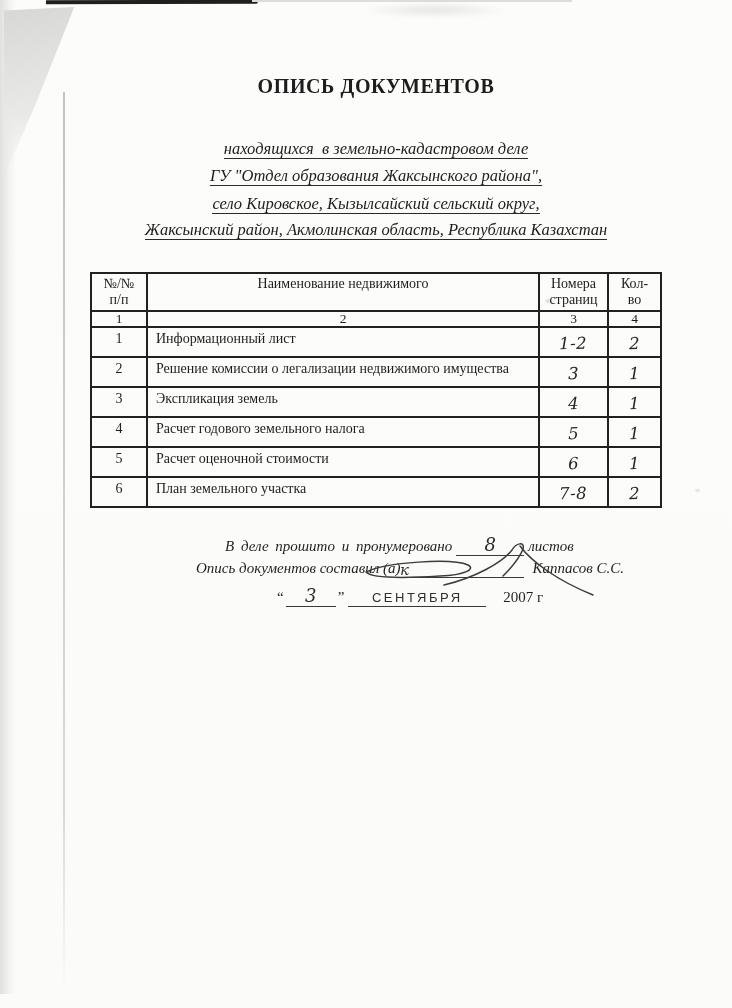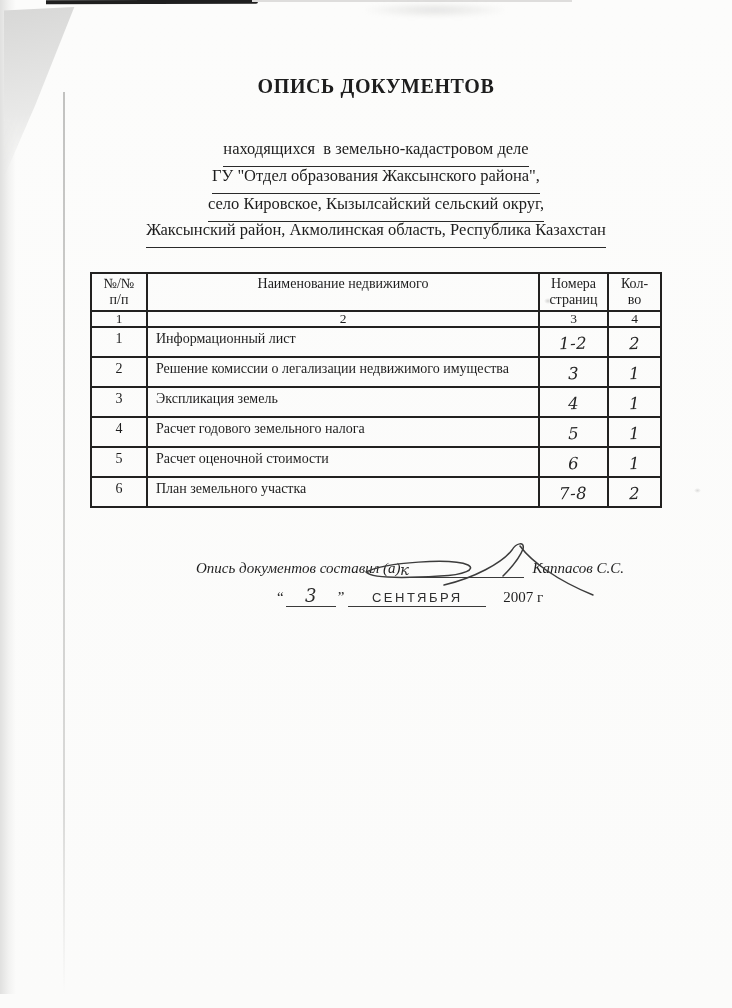--- a/index.html
+++ b/index.html
@@ -30,21 +30,21 @@
   .speck1 { position:absolute; left:544px; top:298px; width:8px; height:6px;
             background:radial-gradient(ellipse, rgba(150,150,148,.4), transparent 70%); }
   .speck2 { position:absolute; left:694px; top:488px; width:7px; height:5px;
             background:radial-gradient(ellipse, rgba(160,160,158,.35), transparent 70%); }
 
   
   .title { position:absolute; left:20px; right:0; top:75px; text-align:center;
            font-size:20px; font-weight:bold; letter-spacing:.6px; }
   .sub { position:absolute; left:20px; right:0; text-align:center; font-size:16.5px;
          white-space:pre; }
-  .sub span { border-bottom:1.2px solid #2a2a2a; padding-bottom:8px; }
+  .sub span { border-bottom:1.2px solid #2a2a2a; padding-bottom:0;font-style:italic; }
   .sub1 { top:139px; } .sub2 { top:166px; } .sub3 { top:194px; } .sub4 { top:220px; }
 
   
   table.doc { position:absolute; left:90px; top:272px; width:570px;
               border-collapse:collapse; table-layout:fixed; font-size:14px; }
   table.doc col.c1 { width:56px; } table.doc col.c2 { width:392px; }
   table.doc col.c3 { width:69px; } table.doc col.c4 { width:53px; }
   table.doc th, table.doc td { border:2px solid #222120; padding:0 4px; font-weight:normal; }
   tr.hdr th { height:34px; text-align:center; vertical-align:middle; line-height:1.15; }
   tr.hdr th.name-h { vertical-align:top; padding-top:2px; }
@@ -146,20 +146,23 @@
     </tr>
     <tr class="datarow">
       <td class="num">6</td>
       <td class="name">План земельного участка</td>
       <td class="hw"><span class="hw-text">7-8</span></td>
       <td class="hw"><span class="hw-text">2</span></td>
     </tr>
   </tbody>
     </table>
 
+  <div class="foot f1">
+    <span>В деле прошито  и  пронумеровано</span><span class="uline u-leaves"><span class="hw-big">8</span></span><span>листов</span>
+  </div>
 
   <div class="foot f2">
     <span>Опись документов составил (а)</span><span class="uline u-sig">&nbsp;</span><span>Каппасов С.С.</span>
   </div>
 
   <div class="foot f3">
     <span class="quote">“</span><span class="uline u-day"><span class="hw-big">3</span></span><span class="quote">”</span><span class="uline u-month"><span class="hw-month">СЕНТЯБРЯ</span></span><span class="year">2007 г</span>
   </div>
 
   <svg class="sig-svg" width="250" height="68" viewBox="0 0 250 68">

